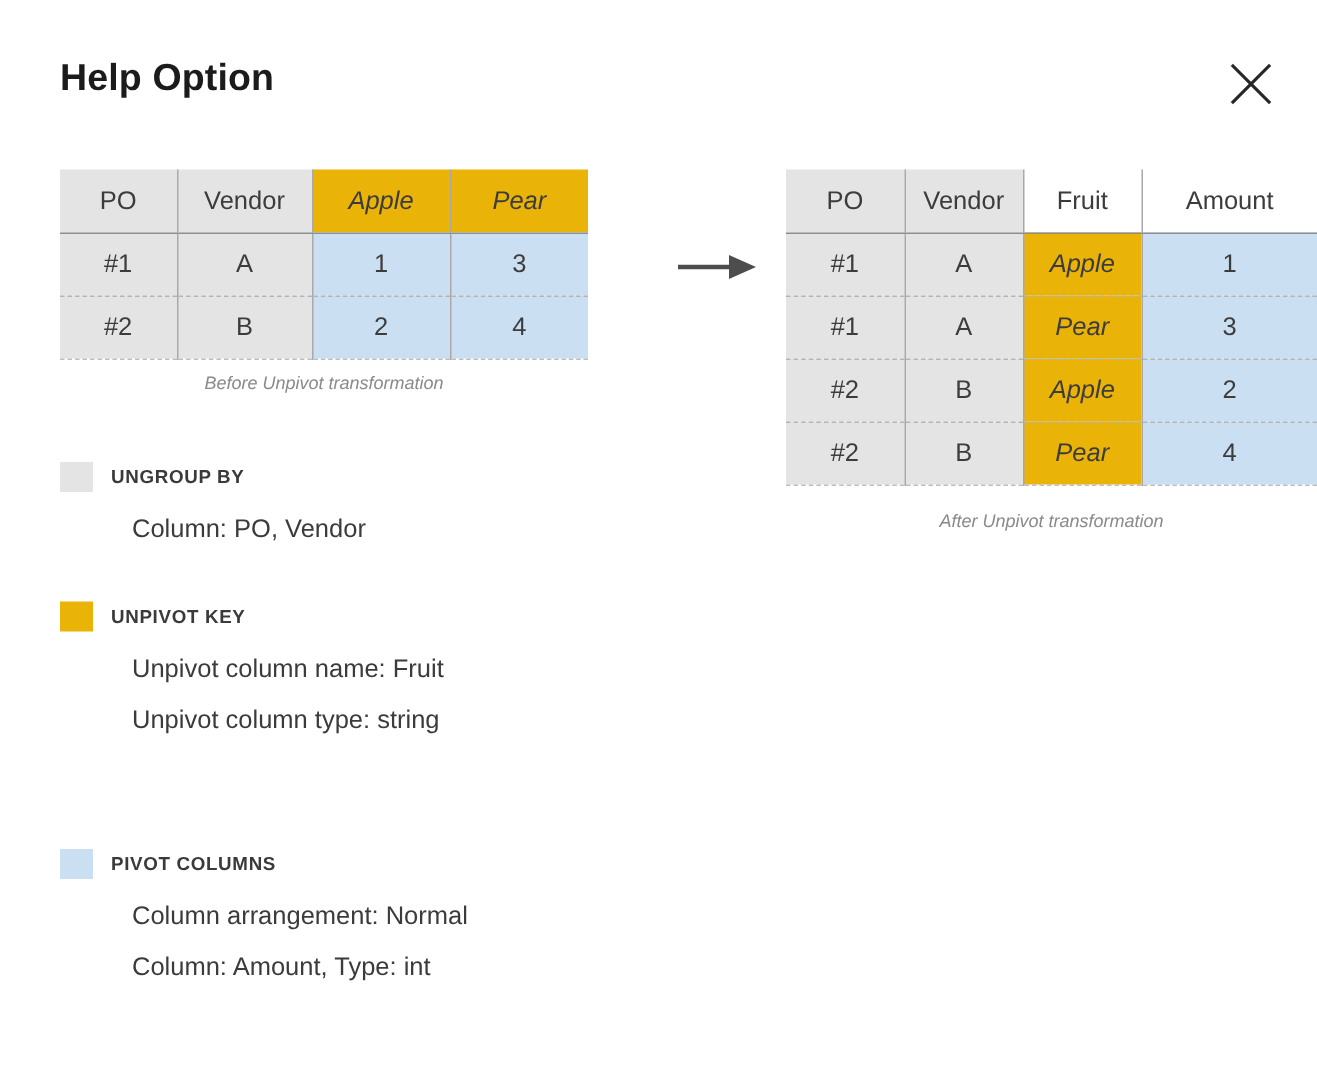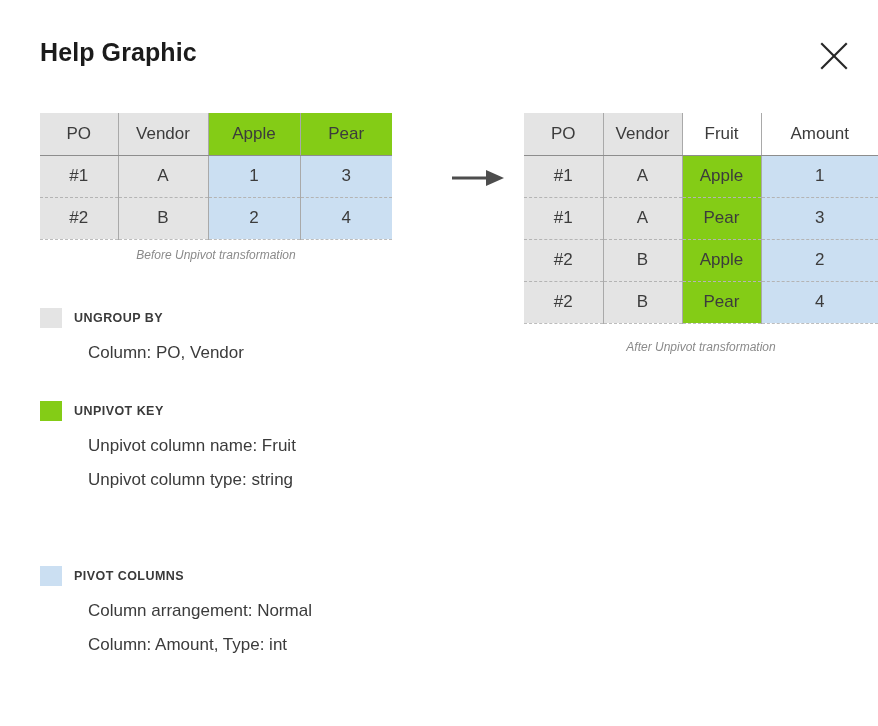--- a/index.html
+++ b/index.html
@@ -72,21 +72,21 @@
     height: 42px;
   }
   
   .sep-left { border-left: 1px solid #a9a9a9; }
   
   .dash-top { border-top: 1px dashed #b4b4b4; }
   .dash-bottom { border-bottom: 1px dashed #bdbdbd; }
 
   
   .fill-gray  { background: #e4e4e4; }
-  .fill-green { background: #84cc16; }
+  .fill-green { background: #eab308; font-style: italic; }
   .fill-blue  { background: #cbdff2; }
   .fill-white { background: #ffffff; }
 
   
   #table-before { left: 40px; top: 113px; }
   #table-after  { left: 524px; top: 113px; }
 
   
   .caption {
     position: absolute;
@@ -136,21 +136,21 @@
     margin-left: 48px;
   }
   #legend-ungroup   { top: 308px; }
   #legend-unpivot   { top: 401px; }
   #legend-pivot     { top: 566px; }
   .legend-body { margin-top: 8px; }
 </style>
 </head>
 <body>
 
-<div id="dialog-title">Help Graphic</div>
+<div id="dialog-title">Help Option</div>
 
 <button id="close-button" aria-label="Close">
   <span>
     <svg width="30" height="30" viewBox="0 0 30 30" aria-hidden="true">
       <line x1="3" y1="3" x2="27" y2="27" stroke="#262626" stroke-width="2.1" stroke-linecap="square"></line>
       <line x1="27" y1="3" x2="3" y2="27" stroke="#262626" stroke-width="2.1" stroke-linecap="square"></line>
     </svg>
   </span>
 </button>
 

